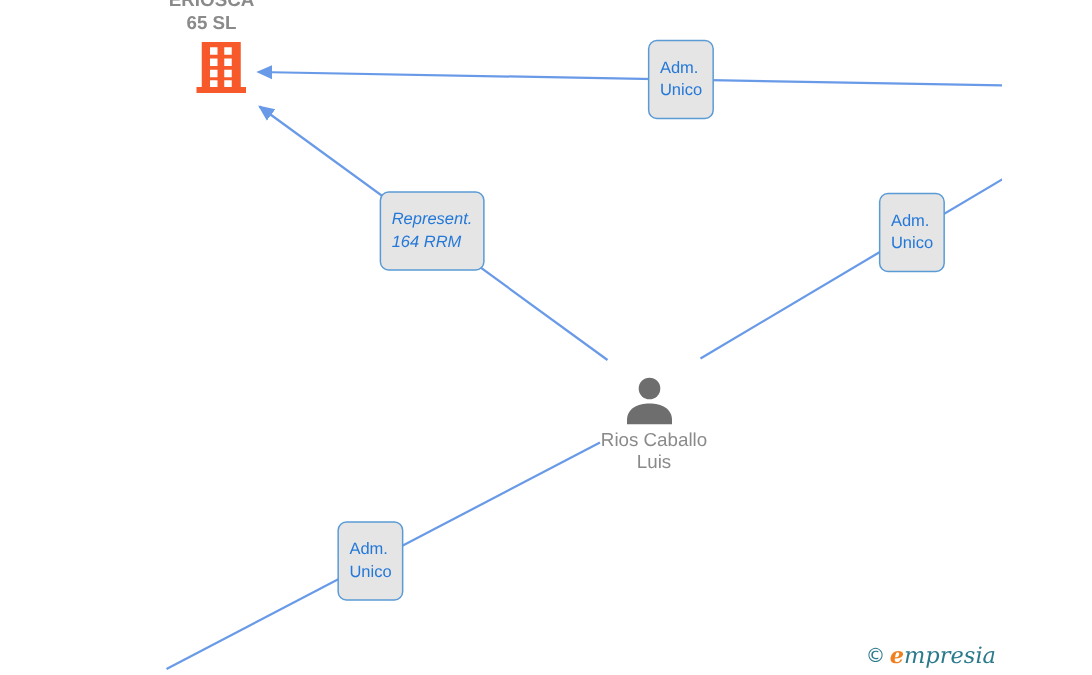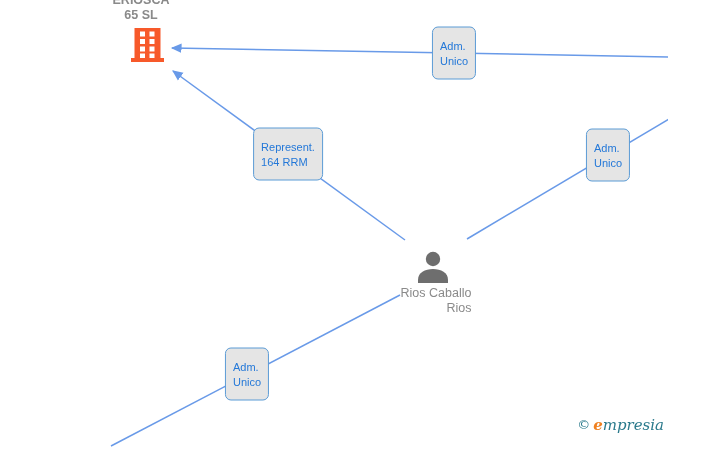--- a/index.html
+++ b/index.html
@@ -23,27 +23,27 @@
     padding:11px 7px;color:var(--label-blue);
     font-size:11px;line-height:14.5px;white-space:nowrap;cursor:default;
   }
   .company-name{
     position:absolute;left:141px;top:-7px;transform:translateX(-50%);
     text-align:center;color:var(--text-gray);font-weight:bold;
     font-size:12.5px;line-height:15px;white-space:nowrap;z-index:2;
   }
   .person-name{
     position:absolute;left:436px;top:286px;transform:translateX(-50%);
-    text-align:right;color:var(--text-gray);
+    text-align:center;color:var(--text-gray);
     font-size:12.5px;line-height:14.5px;white-space:nowrap;z-index:2;
   }
   .building-icon-wrap{position:absolute;left:129px;top:27px;z-index:2;cursor:pointer;}
   .person-icon-wrap{position:absolute;left:416px;top:250px;z-index:2;cursor:pointer;}
   .watermark{
-    position:absolute;right:4px;bottom:16px;z-index:4;
+    position:absolute;right:4px;bottom:4px;z-index:4;
     font-family:"DejaVu Serif", serif;font-style:italic;font-size:15px;
     color:var(--brand-teal);white-space:nowrap;margin-top:28px;
   }
   .watermark .copy{font-style:normal;font-family:"DejaVu Sans", sans-serif;font-size:13px;
     vertical-align:1px;margin-right:3px;}
   .watermark .brand-first{color:var(--brand-orange);font-weight:bold;}
 </style>
 </head>
 <body>
 
@@ -82,21 +82,21 @@
       <rect x="11" y="26.5" width="5" height="4.5" fill="#ffffff"></rect>
       <rect x="20.5" y="26.5" width="5" height="4.5" fill="#ffffff"></rect>
     </svg>
   </div>
 
   <div class="edge-label" style="left:454px;top:53px;">
     <div>Adm.</div>
     <div>Unico</div>
   </div>
 
-  <div class="edge-label" style="left:288px;top:154px;">
+  <div class="edge-label" style="left:288px;top:154px;font-style:italic;">
     <div>Represent.</div>
     <div>164 RRM</div>
   </div>
 
   <div class="edge-label" style="left:608px;top:155px;">
     <div>Adm.</div>
     <div>Unico</div>
   </div>
 
   <div class="edge-label" style="left:247px;top:374px;">
@@ -105,20 +105,20 @@
   </div>
 
   <div class="person-icon-wrap">
     <svg width="34" height="33" viewBox="0 0 34 33">
       <circle cx="17" cy="9" r="7.2" fill="#6e6e6e"></circle>
       <path d="M2,33 L2,30 C2,22.5 9,19 17,19 C25,19 32,22.5 32,30 L32,33 Z" fill="#6e6e6e"></path>
     </svg>
   </div>
   <div class="person-name">
     <div>Rios Caballo</div>
-    <div>Rios</div>
+    <div>Luis</div>
   </div>
 
   <div class="watermark">
     <span class="copy">©</span><span class="brand-first">e</span><span class="brand-rest">mpresia</span>
   </div>
 
 </div>
 
 </body></html>

